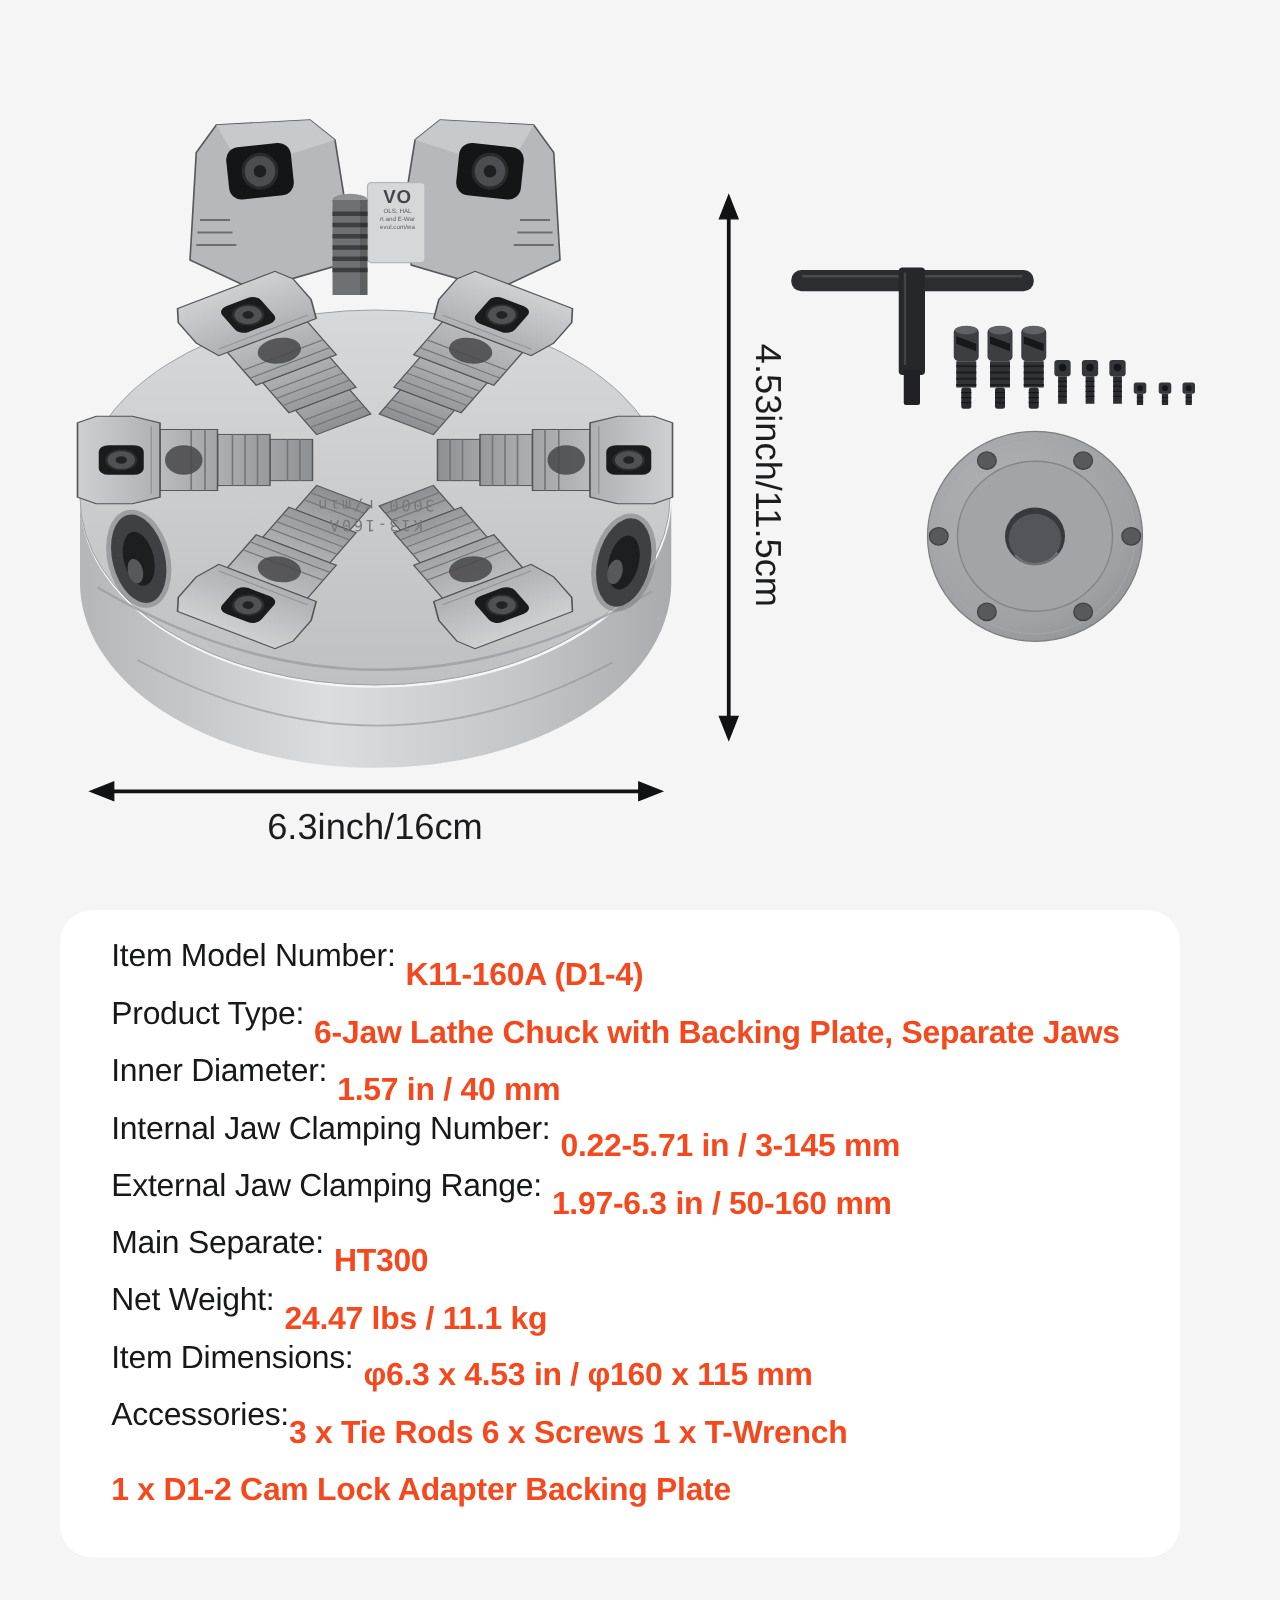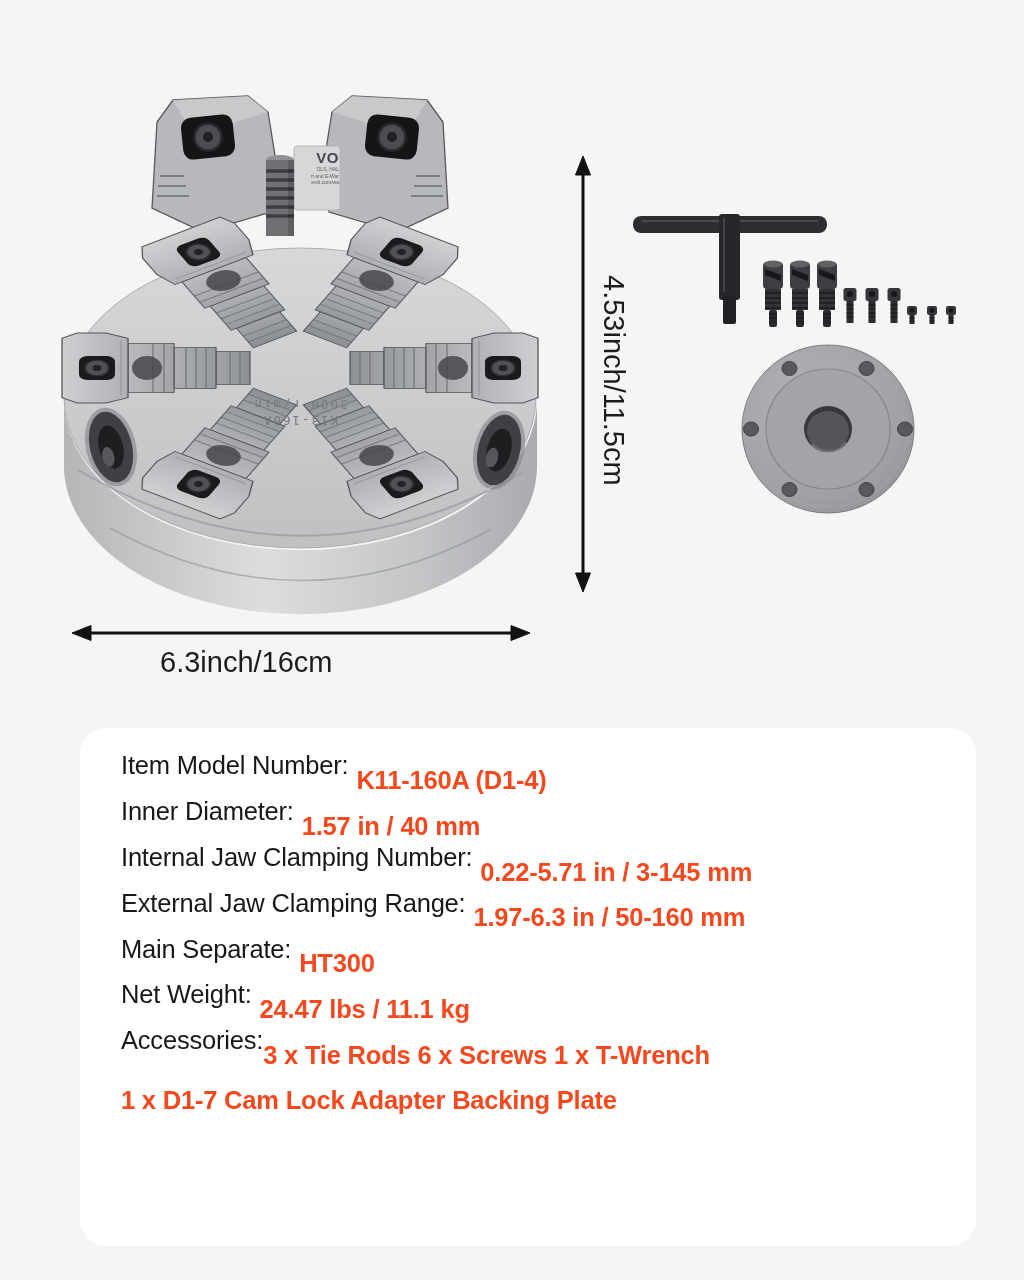--- a/index.html
+++ b/index.html
@@ -11,39 +11,39 @@
   }
   .scene{ position:absolute; left:0; top:0; }
 
   
   .dim-height-label{
     position:absolute; left:592px; top:168px; height:424px; width:42px;
     display:flex; align-items:center; justify-content:center;
     writing-mode:vertical-rl; font-size:29px; color:#1b1c1e; white-space:nowrap;
   }
   .dim-width-label{
-    position:absolute; left:160px; top:646px; width:280px; 
+    position:absolute; left:160px; top:646px; width:280px; text-align:center;
     font-size:29px; color:#1b1c1e; white-space:nowrap;
   }
   .engraving{
     position:absolute; left:226px; top:396px; width:148px; text-align:center;
     transform:rotate(180deg);
     font-family:"DejaVu Sans Mono", monospace;
     font-size:12.5px; line-height:16px; letter-spacing:2px; color:#77797c;
   }
   .brand-tag-text{
     position:absolute; left:297px; top:149px; width:42px; overflow:hidden;
-    color:#45474a; text-align:right;
+    color:#45474a; text-align:center;
   }
   .brand-tag-text .logo{ font-size:15px; font-weight:bold; letter-spacing:.5px; line-height:17px;}
   .brand-tag-text .tiny{ font-size:5px; line-height:6.5px; color:#5c5e60; white-space:nowrap;}
 
   
   .spec-panel{
-    position:absolute; left:80px; top:728px; width:896px; height:518px;
+    position:absolute; left:48px; top:728px; width:896px; height:518px;
     background:#ffffff; border-radius:26px; box-sizing:border-box;
     padding:15px 0 0 41px;
   }
   .spec-row{ height:45.8px; display:flex; align-items:center; white-space:nowrap;
     font-size:25.5px; letter-spacing:-0.2px;}
   .spec-label{ color:var(--ink); }
   .spec-value{ color:var(--accent); font-weight:700; margin-left:8px;margin-top:29px; }
   .spec-value.tight{ margin-left:0; }
 </style>
 </head>
@@ -248,41 +248,49 @@
 
   <div class="dim-height-label">4.53inch/11.5cm</div>
   <div class="dim-width-label">6.3inch/16cm</div>
 
   <div class="spec-panel">
       <div class="spec-row">
         <span class="spec-label">Item Model Number:</span>
         <span class="spec-value">K11-160A (D1-4)</span>
       </div>
       <div class="spec-row">
+        <span class="spec-label">Product Type:</span>
+        <span class="spec-value">6-Jaw Lathe Chuck with Backing Plate, Separate Jaws</span>
+      </div>
+      <div class="spec-row">
         <span class="spec-label">Inner Diameter:</span>
         <span class="spec-value">1.57 in / 40 mm</span>
       </div>
       <div class="spec-row">
         <span class="spec-label">Internal Jaw Clamping Number:</span>
         <span class="spec-value">0.22-5.71 in / 3-145 mm</span>
       </div>
       <div class="spec-row">
         <span class="spec-label">External Jaw Clamping Range:</span>
         <span class="spec-value">1.97-6.3 in / 50-160 mm</span>
       </div>
       <div class="spec-row">
         <span class="spec-label">Main Separate:</span>
         <span class="spec-value">HT300</span>
       </div>
       <div class="spec-row">
         <span class="spec-label">Net Weight:</span>
         <span class="spec-value">24.47 lbs / 11.1 kg</span>
       </div>
       <div class="spec-row">
+        <span class="spec-label">Item Dimensions:</span>
+        <span class="spec-value">φ6.3 x 4.53 in / φ160 x 115 mm</span>
+      </div>
+      <div class="spec-row">
         <span class="spec-label">Accessories:</span>
         <span class="spec-value tight">3 x Tie Rods 6 x Screws 1 x T-Wrench</span>
       </div>
       <div class="spec-row">
-        <span class="spec-value tight">1 x D1-7 Cam Lock Adapter Backing Plate</span>
+        <span class="spec-value tight">1 x D1-2 Cam Lock Adapter Backing Plate</span>
       </div>
     </div>
 
 </div>
 
 </body></html>

